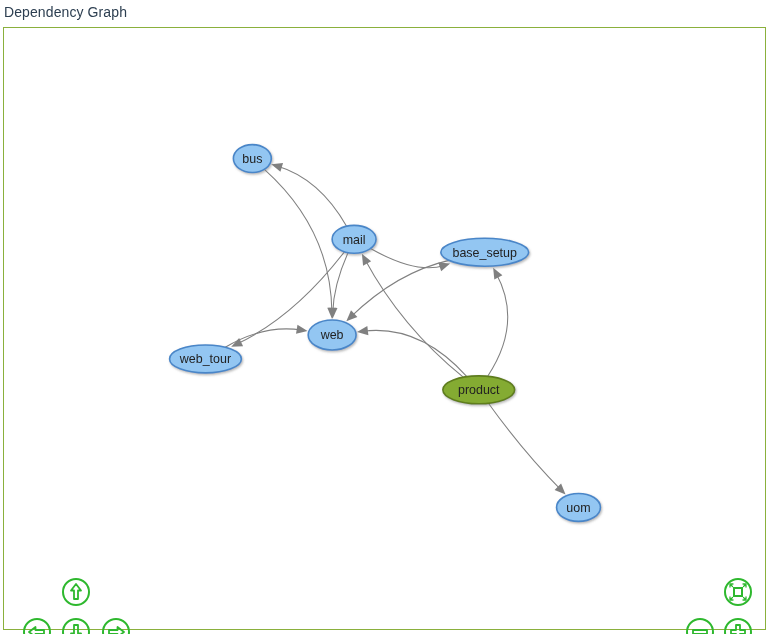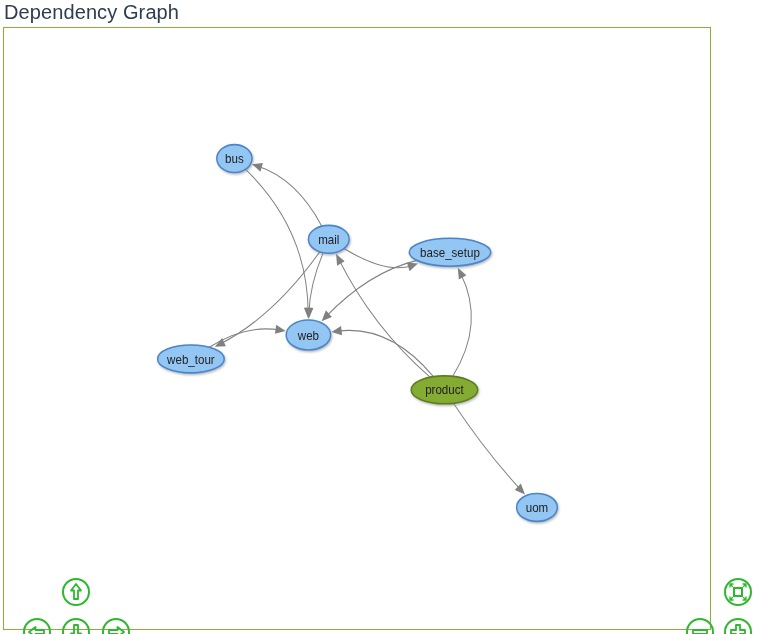--- a/index.html
+++ b/index.html
@@ -11,32 +11,32 @@
     width: 770px;
     height: 634px;
     font-family: "Liberation Sans", sans-serif;
     overflow: hidden;
     position: relative;
   }
   #page-title {
     position: absolute;
     left: 4px;
     top: -1px;
-    font-size: 20px;
+    font-size: 14px;
     line-height: 26px;
     color: #2c3e50;
     font-weight: 400;
     letter-spacing: 0.1px;
     white-space: nowrap;
   }
   #graph-frame {
     position: absolute;
     left: 3px;
     top: 27px;
-    width: 708px;
+    width: 763px;
     height: 603px;
     border: 1px solid #8ab03c;
     box-sizing: border-box;
     background: #ffffff;
   }
   #graph-canvas {
     position: absolute;
     left: 0;
     top: 0;
     width: 100%;

